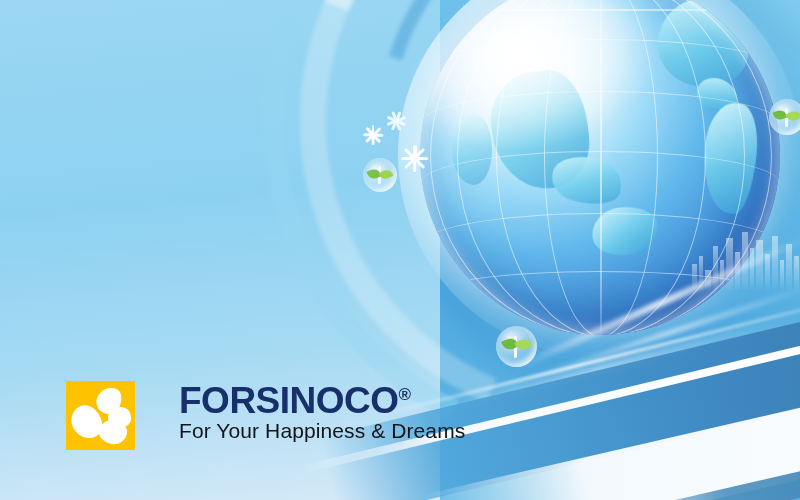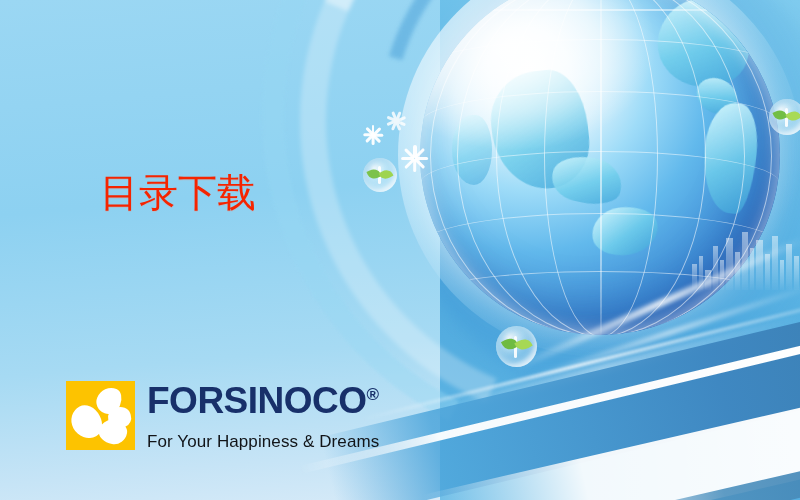--- a/index.html
+++ b/index.html
@@ -159,21 +159,21 @@
     font-family: "Liberation Sans", sans-serif;
     font-size: 39px;
     line-height: 1.52;
     letter-spacing: 0px;
     white-space: nowrap;
     text-shadow: 0 1px 0 rgba(255,140,110,0.25);
   }
   #headline .line2 { display: block; padding-left: 14px; }
 
   
-  #logo { position: absolute; left: 66px; top: 381px; display: flex; align-items: flex-start; }
+  #logo { position: absolute; left: 66px; top: 381px; display: flex; align-items: flex-start; gap: 32px; }
   #logo-mark {
     position: relative;
     width: 69px; height: 69px;
     background: #FDC300;
     flex: 0 0 auto;
   }
   #logo-mark .petal {
     position: absolute;
     background: #ffffff;
   }
@@ -188,25 +188,25 @@
     white-space: nowrap;
   }
   #logo-name sup {
     font-size: 17px;
     vertical-align: super;
     line-height: 0;
   }
   #logo-tagline {
     color: #111418;
     font-family: "Liberation Sans", sans-serif;
-    font-size: 17px;
+    font-size: 21px;
     line-height: 20px;
     letter-spacing: 0.1px;
     white-space: nowrap;
-    margin-top: 12px;
+    margin-top: 1px;
   }
 </style>
 </head>
 <body>
 
 <div id="banner">
 
   <div id="bg-wash-right"></div>
   <div id="bg-wash-deep"></div>
   <div id="left-wash"></div>
@@ -319,21 +319,20 @@
     <div class="leaf" style="left:18px; top:12px; width:13px; height:10px; background:#A8DA57; transform:rotate(150deg);"></div>
   </div>
 
   <div class="ribbon" style="left:330px; top:436px; width:620px; height:86px; background:linear-gradient(90deg, rgba(86,175,224,0.0) 0%, rgba(78,166,219,0.85) 18%, rgba(62,134,192,0.95) 65%, rgba(58,124,174,1) 100%); transform:rotate(-13.5deg);"></div>
   <div class="ribbon" style="left:300px; top:466px; width:650px; height:8px; background:linear-gradient(90deg, rgba(255,255,255,0) 0%, rgba(255,255,255,0.95) 22%, rgba(255,255,255,1) 80%, rgba(255,255,255,0.9) 100%); transform:rotate(-13.5deg); filter:blur(0.5px);"></div>
   <div class="ribbon" style="left:430px; top:494px; width:540px; height:70px; background:linear-gradient(90deg, rgba(255,255,255,0) 0%, rgba(255,255,255,0.92) 30%, #ffffff 100%); transform:rotate(-13deg);"></div>
   <div class="ribbon" style="left:590px; top:520px; width:400px; height:26px; background:linear-gradient(90deg, rgba(120,185,220,0) 0%, rgba(78,145,190,0.9) 35%, #3A7CAE 100%); transform:rotate(-13deg);"></div>
   <div class="ribbon" style="left:360px; top:418px; width:560px; height:4px; background:linear-gradient(90deg, rgba(255,255,255,0) 0%, rgba(255,255,255,0.7) 40%, rgba(255,255,255,0) 100%); transform:rotate(-14deg); filter:blur(1px);"></div>
 
   <div id="headline">
-    <span class="line2">目录下载</span>
   </div>
 
   <div id="logo">
     <div id="logo-mark">
       <div class="petal" style="left:31px; top:6px;  width:24px; height:27px; border-radius:62% 40% 48% 52% / 58% 52% 46% 44%; transform:rotate(22deg);"></div>
       <div class="petal" style="left:42px; top:26px; width:23px; height:21px; border-radius:50% 58% 42% 50% / 50% 50% 50% 50%; transform:rotate(-18deg);"></div>
       <div class="petal" style="left:33px; top:39px; width:28px; height:24px; border-radius:48% 52% 46% 54% / 56% 44% 56% 44%; transform:rotate(10deg);"></div>
       <div class="petal" style="left:6px;  top:24px; width:29px; height:34px; border-radius:54% 46% 44% 56% / 48% 52% 48% 52%; transform:rotate(-28deg);"></div>
     </div>
     <div id="logo-text">

